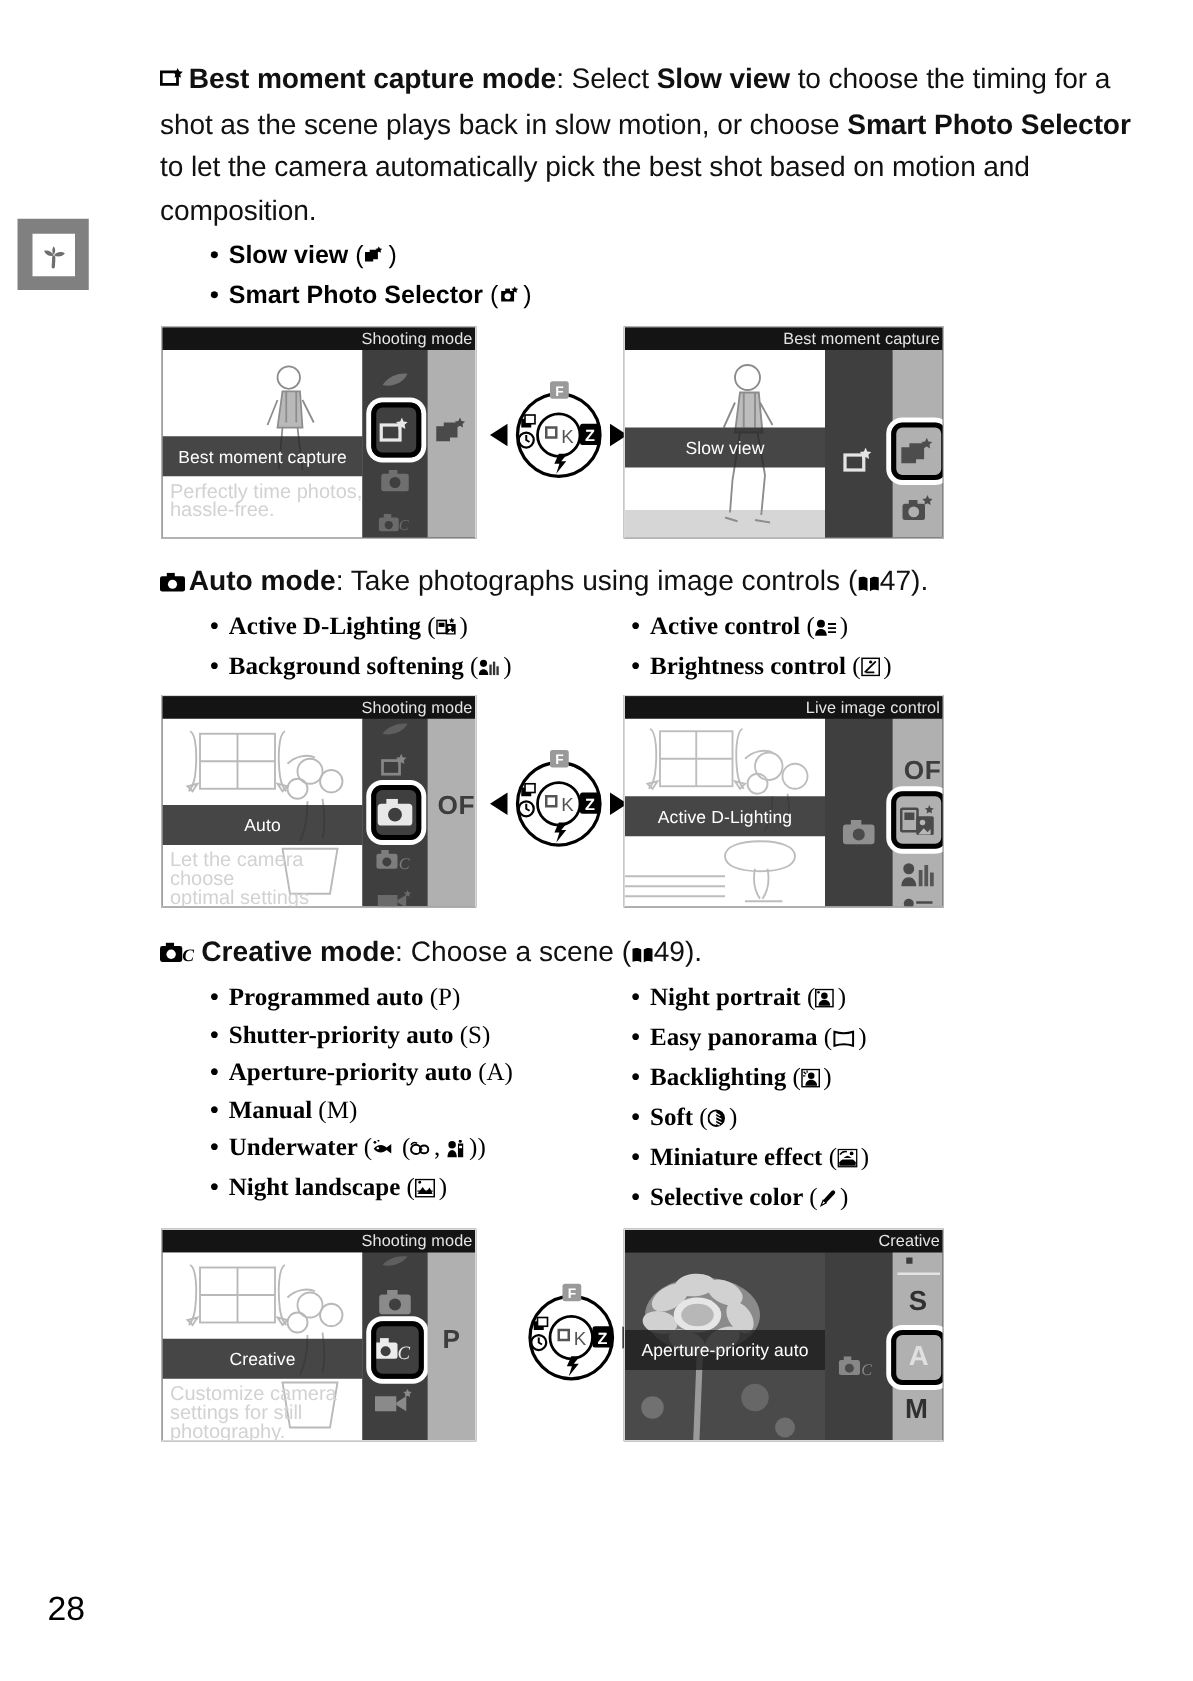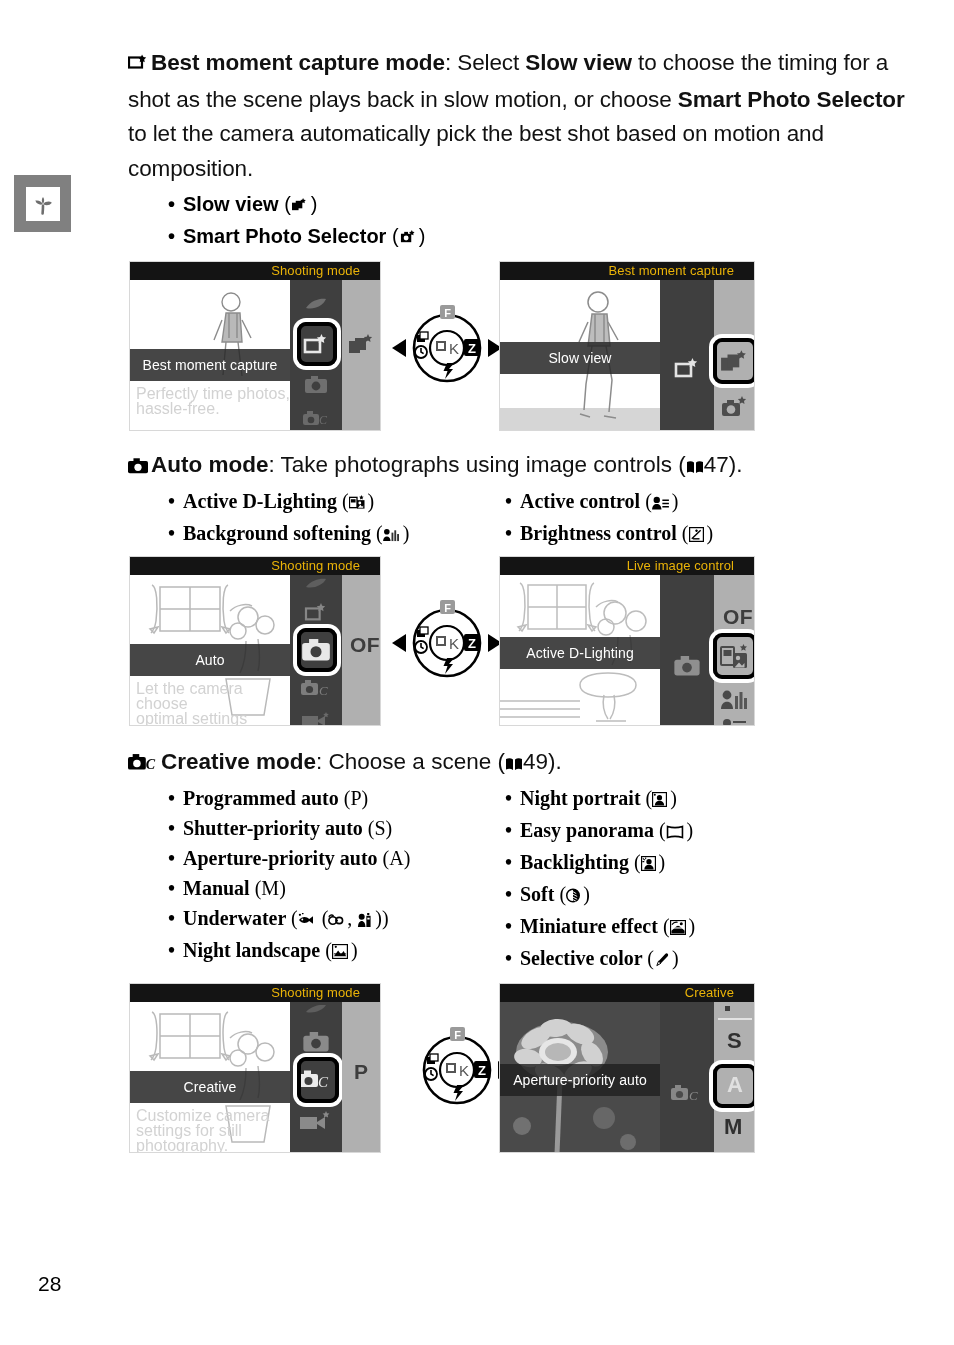--- a/index.html
+++ b/index.html
@@ -9,21 +9,21 @@
     color:#000;position:relative;overflow:hidden;
   }
   
   .chapter-tab{
     position:absolute;left:14px;top:175px;width:57px;height:57px;
     background:#808080;display:flex;align-items:center;justify-content:center;
   }
   .chapter-tab .glyph{width:34px;height:34px;background:#ffffff;display:flex;align-items:center;justify-content:center;}
   
   .page-number{
-    position:absolute;left:38px;top:1272px;font-size:21px;color:#000;
+    position:absolute;left:38px;top:1272px;font-size:27px;color:#000;
     font-family:"Liberation Sans",sans-serif;font-weight:400;
   }
   
   .content{position:absolute;left:88px;top:46px;width:790px;margin-left:40px;}
   
   .para{
     font-size:22.5px;line-height:34.5px;color:#111;margin:0 0 2px 0;
     letter-spacing:-0.1px;
   }
   .para b{font-weight:bold;}
@@ -53,22 +53,22 @@
   
   .figrow{position:relative;height:176px;margin-top:8px;}
   .shot{
     position:absolute;top:0;width:252px;height:170px;overflow:hidden;
     background:#111;border:1px solid #d8d8d8;box-sizing:border-box;
   }
   .shot.left{left:89px;}
   .shot.right{left:459px;width:256px;}
   .shot .titlebar{
     position:absolute;left:0;top:0;right:0;height:18px;background:#141414;
-    color:#eab308;font-size:13px;line-height:18px;text-align:right;
-    padding-right:20px;box-sizing:border-box;letter-spacing:0.1px;
+    color:#e5e5e5;font-size:13px;line-height:18px;text-align:right;
+    padding-right:2px;box-sizing:border-box;letter-spacing:0.1px;
   }
   
   .preview{
     position:absolute;left:0;top:18px;width:160px;bottom:0;
     background:#ffffff;overflow:hidden;
   }
   .preview.photo{background:#3a3a3a;}
   
   .strip{
     position:absolute;top:18px;bottom:0;left:160px;width:52px;

